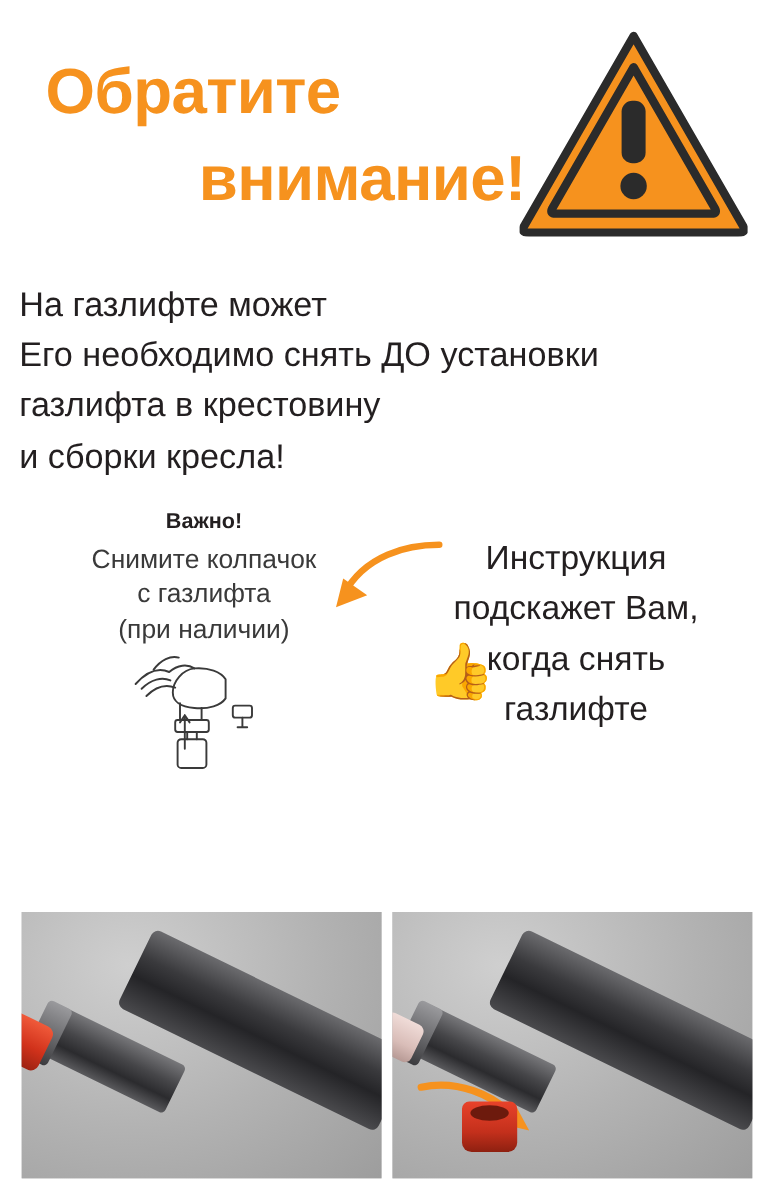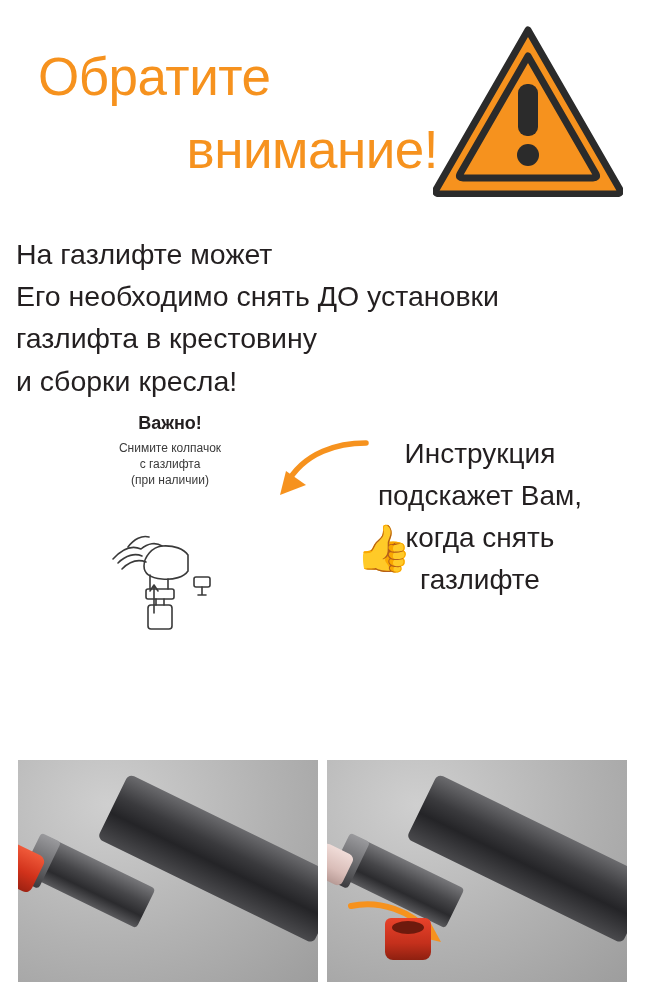--- a/index.html
+++ b/index.html
@@ -21,21 +21,21 @@
     position: relative;
     height: 215px;
   }
   .headline {
     position: absolute;
     left: 38px;
     top: 40px;
     width: 400px;
     font-size: 53px;
     line-height: 1.38;
-    font-weight: normal;
+    font-weight: bold;
     color: #F6921E;
     letter-spacing: -0.5px;
   }
   .headline .l2 { display: block; text-align: right; }
 
   .warn-sign {
     position: absolute;
     right: 22px;
     top: 22px;
     width: 190px;
@@ -49,38 +49,38 @@
     font-size: 28.5px;
     line-height: 1.48;
     color: #231f20;
   }
   .lead .strong { font-weight: normal; }
 
   
   .middle {
     position: relative;
     height: 250px;
-    margin-top: 11px;
+    margin-top: 22px;
   }
 
   .important-box {
     position: absolute;
     left: 60px;
     top: 0;
     width: 220px;
     text-align: center;
   }
   .important-title {
     font-size: 18px;
     font-weight: bold;
     color: #231f20;
     margin-bottom: 6px;
   }
   .important-lines {
-    font-size: 12px;
+    font-size: 22px;
     line-height: 1.35;
     color: #3a3a3a;
   }
 
   .hand-sketch {
     position: absolute;
     left: 108px;
     top: 112px;
     width: 130px;
     height: 110px;

